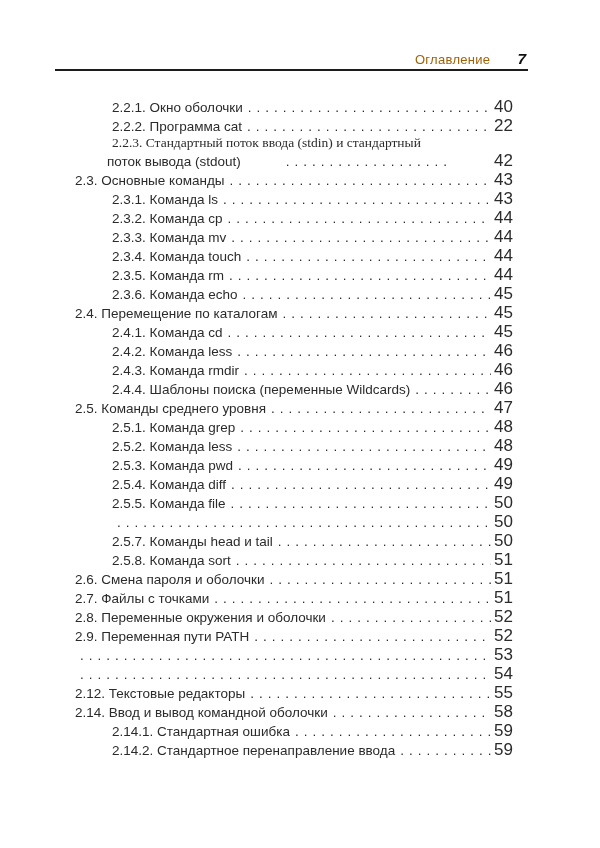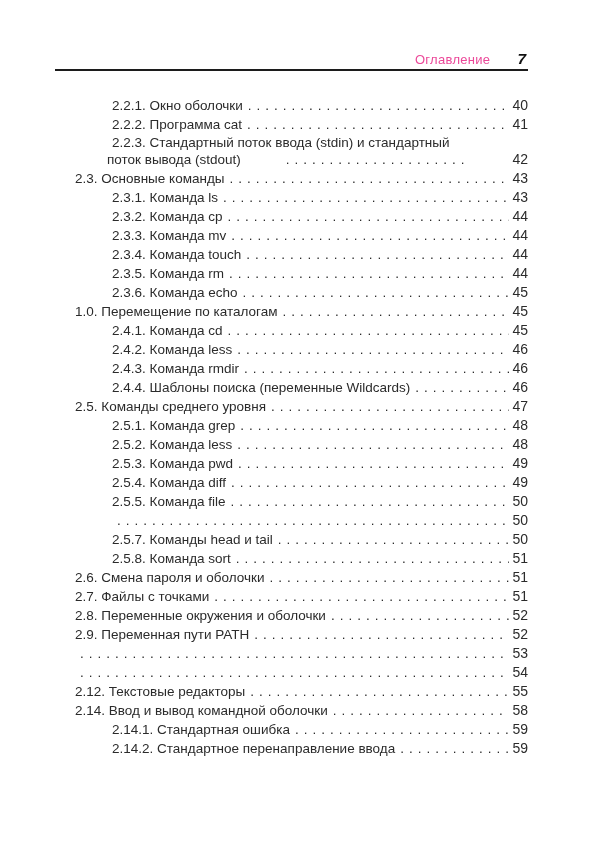--- a/index.html
+++ b/index.html
@@ -16,21 +16,21 @@
   .running-head {
     position: absolute;
     top: 50px;
     right: 74px;
     display: flex;
     align-items: baseline;
     justify-content: flex-end;
   }
   .running-head .title {
     font-size: 13px;
-    color: #ec4899;
+    color: #a16207;
     letter-spacing: 0.3px;
   }
   .running-head .folio {
     font-size: 15.5px;
     font-weight: bold;
     font-style: italic;
     color: #111111;
     margin-left: 27px;
   }
   .head-rule {
@@ -38,51 +38,51 @@
     top: 69px;
     left: 55px;
     right: 72px;
     height: 2px;
     background: #1c1c1c;
   }
   .toc {
     position: absolute;
     top: 97px;
     left: 55px;
-    right: 72px;
+    right: 87px;
   }
   .row {
     display: flex;
     align-items: baseline;
     height: 19px;
     font-size: 13.5px;
     white-space: nowrap;
   }
-  .row.short { height: 16px; }
+  .row.short { height: 16px; font-family: Liberation Serif, serif; }
   .l2 { padding-left: 20px; }
   .l3 { padding-left: 57px; }
   .l3c { padding-left: 52px; gap: 40px; }
   .t { flex: 0 0 auto; }
   .dots {
     flex: 1 1 auto;
     min-width: 0;
     overflow: hidden;
     white-space: nowrap;
     margin: 0 3px 0 5px;
     color: #2b2b2b;
   }
   .dots::after {
     content: "................................................................................";
     letter-spacing: 5px;
     font-size: 13.5px;
   }
   .pg {
     flex: 0 0 auto;
     text-align: right;
-    font-size: 14px;
+    font-size: 17px;
   }
 </style>
 </head>
 <body>
 
 <div class="page">
 
   <div class="running-head">
     <span class="title">Оглавление</span>
     <span class="folio">7</span>
@@ -93,21 +93,21 @@
 
     <div class="row l3">
       <span class="t">2.2.1. Окно оболочки</span>
       <span class="dots"></span>
       <span class="pg">40</span>
     </div>
 
     <div class="row l3">
       <span class="t">2.2.2. Программа cat</span>
       <span class="dots"></span>
-      <span class="pg">41</span>
+      <span class="pg">22</span>
     </div>
 
     <div>
       <div class="row l3 short">
         <span class="t">2.2.3. Стандартный поток ввода (stdin) и стандартный</span>
       </div>
       <div class="row l3c">
         <span class="t">поток вывода (stdout)</span>
         <span class="dots"></span>
         <span class="pg">42</span>
@@ -150,21 +150,21 @@
       <span class="pg">44</span>
     </div>
 
     <div class="row l3">
       <span class="t">2.3.6. Команда echo</span>
       <span class="dots"></span>
       <span class="pg">45</span>
     </div>
 
     <div class="row l2">
-      <span class="t">1.0. Перемещение по каталогам</span>
+      <span class="t">2.4. Перемещение по каталогам</span>
       <span class="dots"></span>
       <span class="pg">45</span>
     </div>
 
     <div class="row l3">
       <span class="t">2.4.1. Команда cd</span>
       <span class="dots"></span>
       <span class="pg">45</span>
     </div>
 

